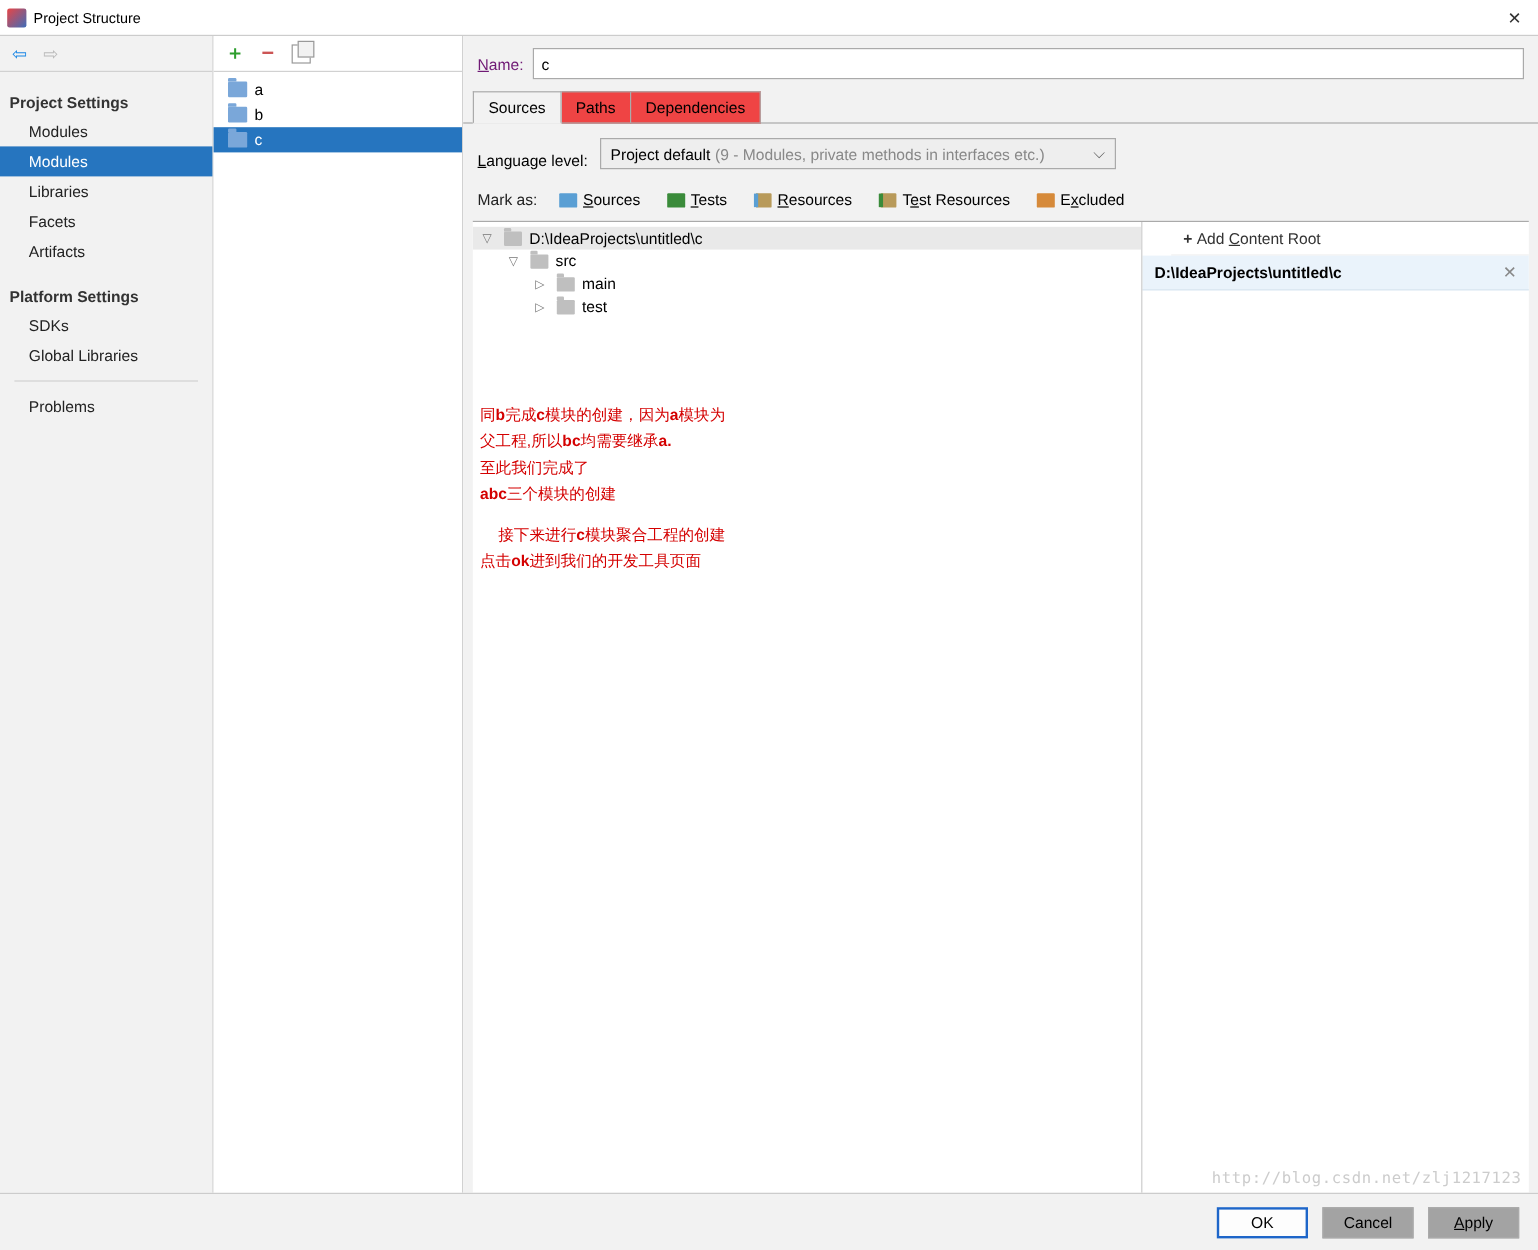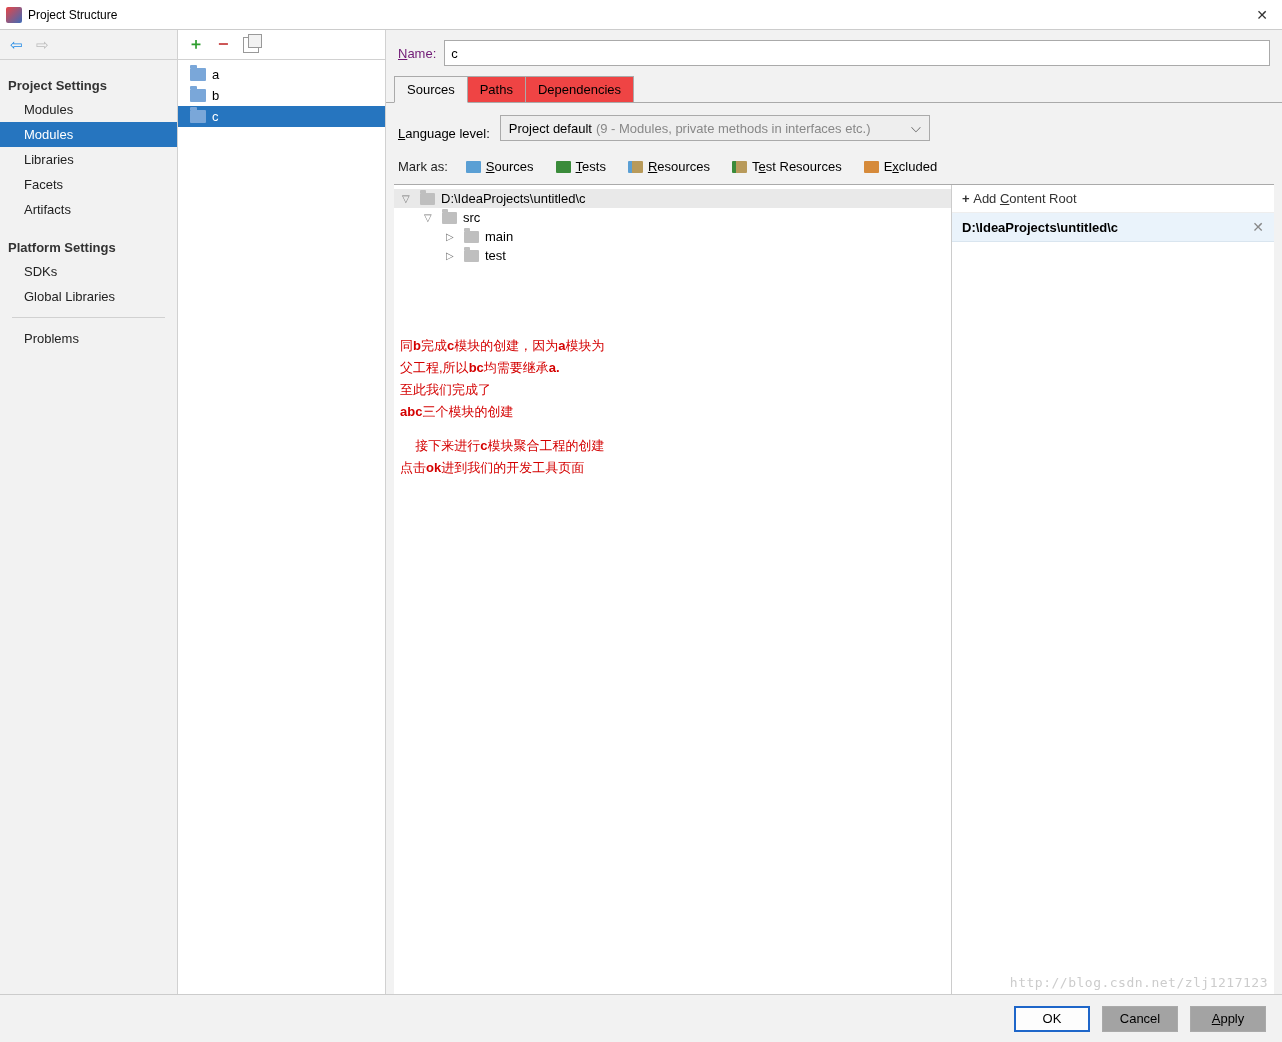--- a/index.html
+++ b/index.html
@@ -69,21 +69,21 @@
 .tree-folder::before { content: ""; position: absolute; top: -3px; left: 0; width: 6px; height: 3px; background: #bfbfbf; border-radius: 1px 1px 0 0; }
 .tree-row.root { background: #e9e9e9; }
 .indent1 { padding-left: 30px; }
 .indent2 { padding-left: 52px; }
 
 .annotation { position: absolute; left: 6px; top: 150px; color: #d40000; font-size: 18px; line-height: 1.7; font-family: "Microsoft YaHei","SimSun",sans-serif; }
 .annotation b { font-weight: bold; }
 .annotation .block2 { margin-top: 12px; text-align: right; }
 
 .roots-panel { width: 322px; display: flex; flex-direction: column; }
-.roots-header { padding: 6px 10px; display: flex; align-items: center; justify-content: space-between; border-bottom: 1px solid #eee; }
+.roots-header { padding: 6px 10px; display: flex; align-items: center; justify-content: space-between; border-bottom: 1px solid #eee; margin-left: 24px; }
 .roots-add { color: #333; cursor: pointer; }
 .roots-add::before { content: "+ "; font-weight: bold; }
 .root-entry { padding: 6px 10px; font-weight: bold; background: #eaf3fb; display: flex; justify-content: space-between; align-items: center; border-bottom: 1px solid #d9e5ef; }
 .root-entry .x { font-weight: normal; color: #888; cursor: pointer; font-size: 14px; }
 
 .exclude-row { display: flex; align-items: flex-start; gap: 10px; padding: 10px 12px 4px 12px; }
 .exclude-input { width: 390px; height: 26px; border: 1px solid #aaa; background: #fff; }
 .exclude-hint { color: #888; max-width: 390px; padding: 2px 0 10px 92px; font-size: 12px; }
 
 .footer { position: absolute; left: 0; right: 0; bottom: 0; height: 48px; border-top: 1px solid #ccc; background: #f2f2f2; display: flex; align-items: center; justify-content: flex-end; gap: 12px; padding: 0 16px; }

